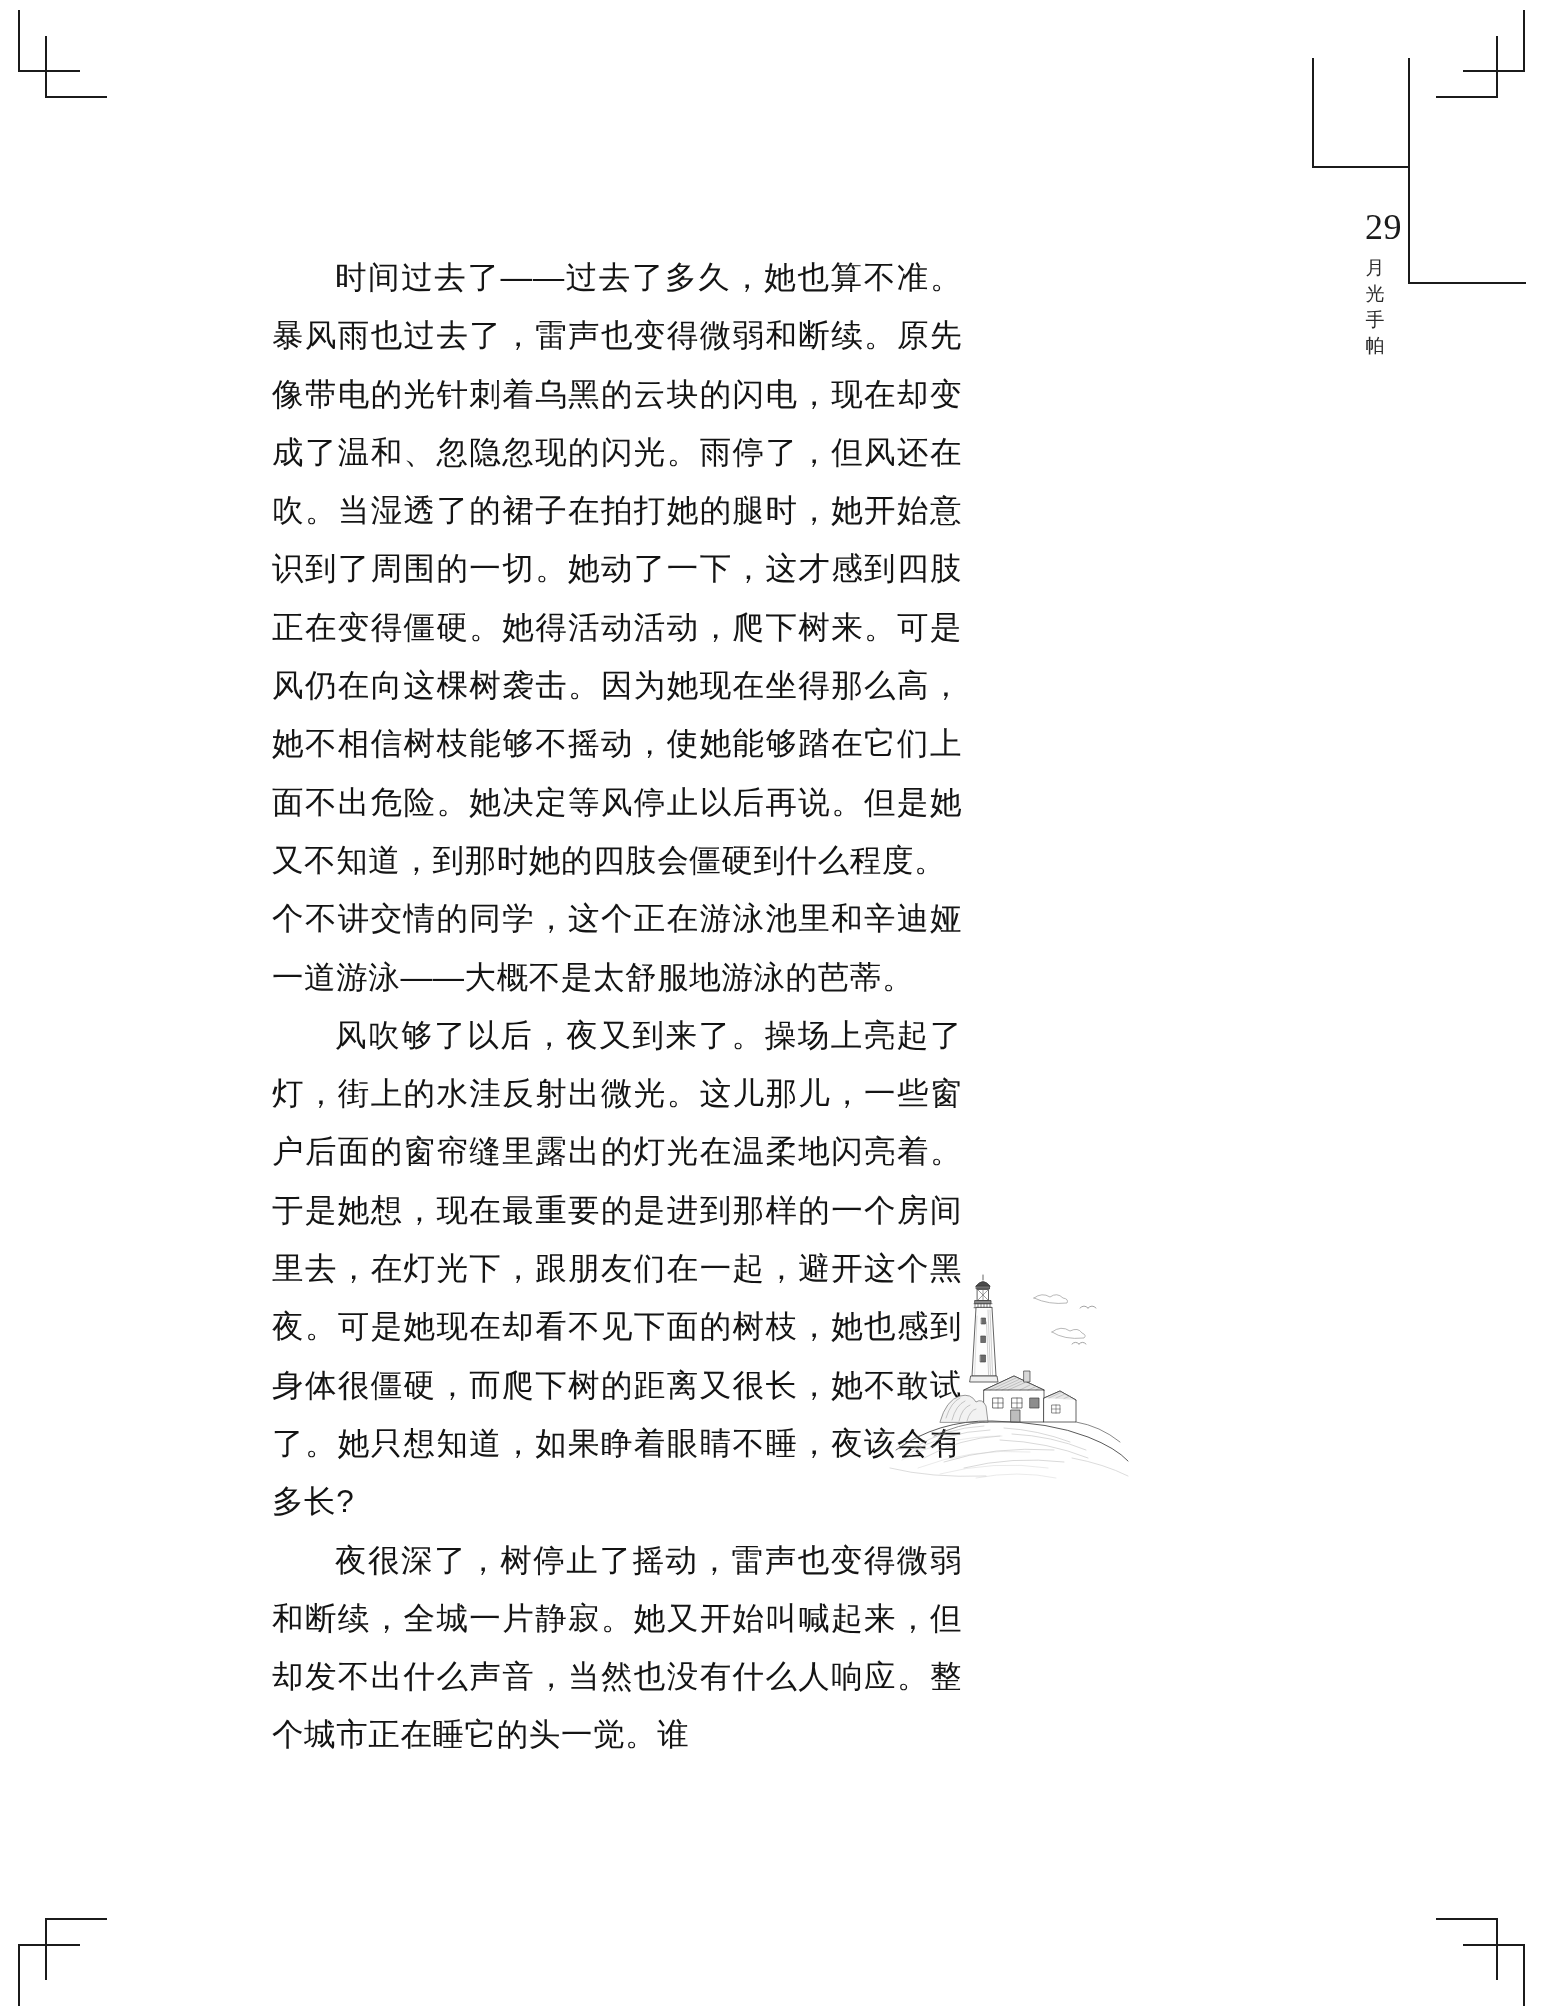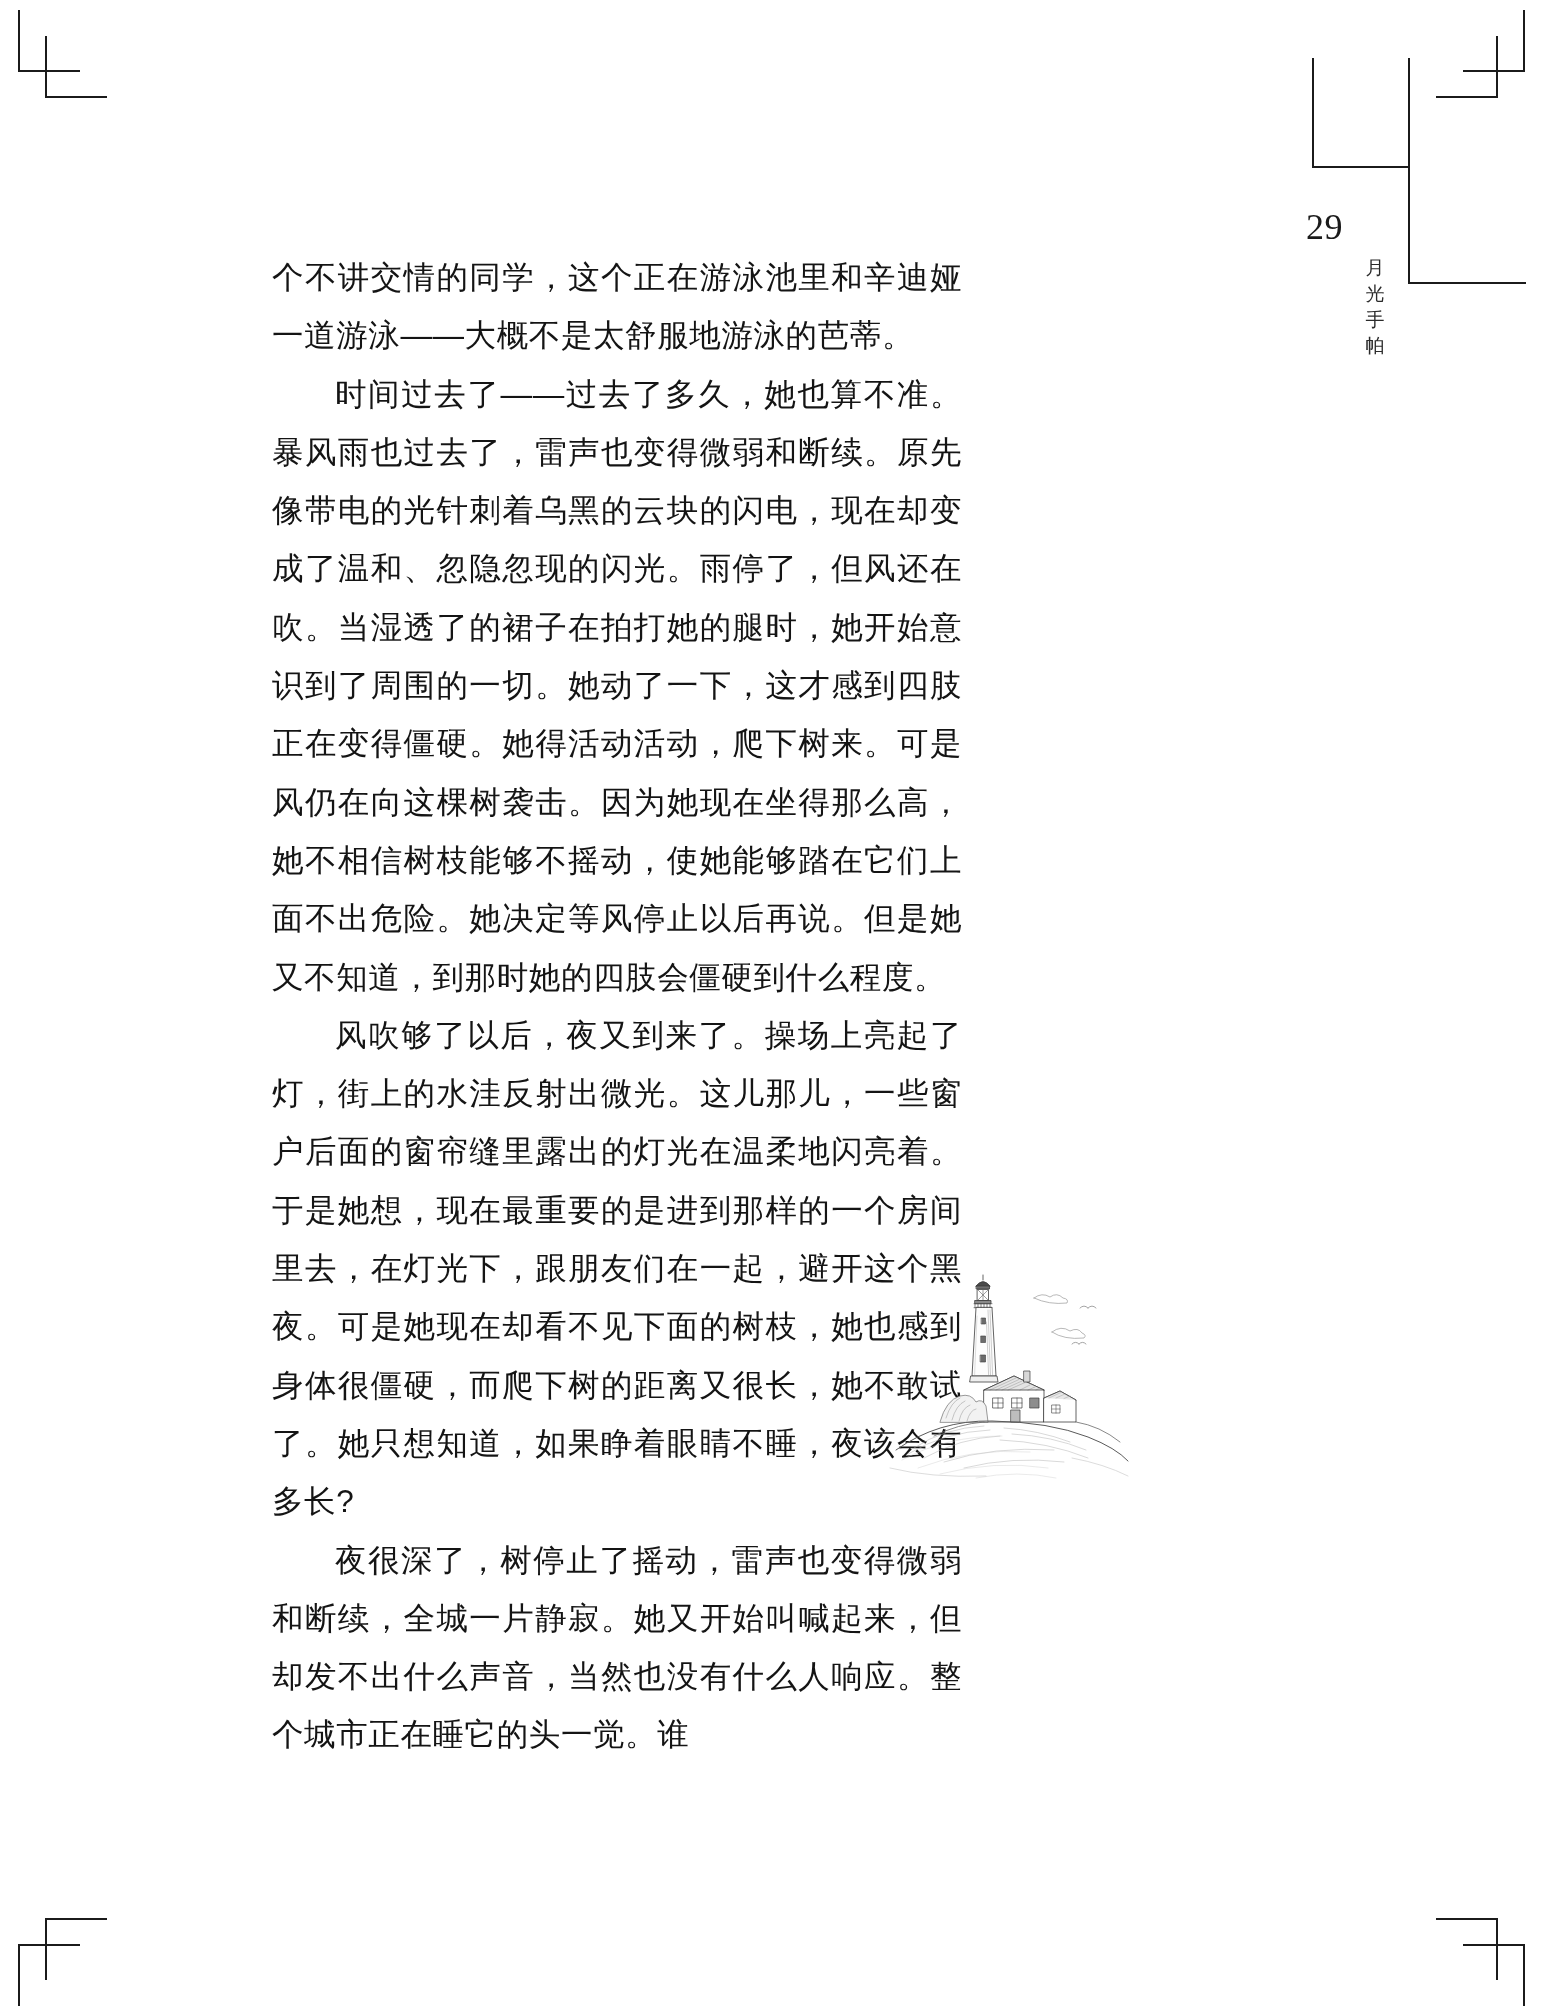--- a/index.html
+++ b/index.html
@@ -78,21 +78,21 @@
   .rule-v-left   { left: 16px;  top: 0;    width: 1.6px; height: 110px; }
   .rule-h-top    { left: 16px;  top: 108px; width: 98px;  height: 1.6px; }
   .rule-v-mid    { left: 112px; top: 0;    width: 1.6px; height: 226px; }
   .rule-h-bot    { left: 112px; top: 224px; width: 118px; height: 1.6px; }
 
   .folio-number {
     position: absolute;
     left: 10px;
     top: 148px;
     width: 96px;
-    text-align: left;
+    text-align: right;
     font-family: "Liberation Serif", "DejaVu Serif", serif;
     font-size: 36px;
     color: #1b1b1b;
     letter-spacing: 0.5px;
   }
 
   .running-head {
     position: absolute;
     left: 1355px;
     top: 255px;
@@ -181,22 +181,22 @@
   </div>
 
   <div class="running-head">
     <span>月</span>
     <span>光</span>
     <span>手</span>
     <span>帕</span>
   </div>
 
   <div class="body-col">
+    <p class="para indent">时间过去了——过去了多久，她也算不准。暴风雨也过去了，雷声也变得微弱和断续。原先像带电的光针刺着乌黑的云块的闪电，现在却变成了温和、忽隐忽现的闪光。雨停了，但风还在吹。当湿透了的裙子在拍打她的腿时，她开始意识到了周围的一切。她动了一下，这才感到四肢正在变得僵硬。她得活动活动，爬下树来。可是风仍在向这棵树袭击。因为她现在坐得那么高，她不相信树枝能够不摇动，使她能够踏在它们上面不出危险。她决定等风停止以后再说。但是她又不知道，到那时她的四肢会僵硬到什么程度。</p>
     <p class="para">个不讲交情的同学，这个正在游泳池里和辛迪娅一道游泳——大概不是太舒服地游泳的芭蒂。</p>
-    <p class="para indent">时间过去了——过去了多久，她也算不准。暴风雨也过去了，雷声也变得微弱和断续。原先像带电的光针刺着乌黑的云块的闪电，现在却变成了温和、忽隐忽现的闪光。雨停了，但风还在吹。当湿透了的裙子在拍打她的腿时，她开始意识到了周围的一切。她动了一下，这才感到四肢正在变得僵硬。她得活动活动，爬下树来。可是风仍在向这棵树袭击。因为她现在坐得那么高，她不相信树枝能够不摇动，使她能够踏在它们上面不出危险。她决定等风停止以后再说。但是她又不知道，到那时她的四肢会僵硬到什么程度。</p>
     <p class="para indent">风吹够了以后，夜又到来了。操场上亮起了灯，街上的水洼反射出微光。这儿那儿，一些窗户后面的窗帘缝里露出的灯光在温柔地闪亮着。于是她想，现在最重要的是进到那样的一个房间里去，在灯光下，跟朋友们在一起，避开这个黑夜。可是她现在却看不见下面的树枝，她也感到身体很僵硬，而爬下树的距离又很长，她不敢试了。她只想知道，如果睁着眼睛不睡，夜该会有多长?</p>
     <p class="para indent">夜很深了，树停止了摇动，雷声也变得微弱和断续，全城一片静寂。她又开始叫喊起来，但却发不出什么声音，当然也没有什么人响应。整个城市正在睡它的头一觉。谁</p>
   </div>
 
   <svg class="illus" viewBox="0 0 256 216">
     <g fill="none" stroke="#555" stroke-width="0.8" stroke-linecap="round" stroke-linejoin="round">
 
       <path d="M150 26 q8 -6 16 -1 q7 -5 13 1 q6 1 4 5 q-18 2 -33 -5z" stroke="#9a9a9a" stroke-width="0.7"></path>
       <path d="M168 60 q9 -7 18 -1 q8 -4 12 2 q5 2 2 5 q-20 2 -32 -6z" stroke="#9a9a9a" stroke-width="0.7"></path>
       <path d="M196 36 q4 -4 8 0 M204 36 q4 -4 8 0" stroke="#8d8d8d" stroke-width="0.8"></path>

